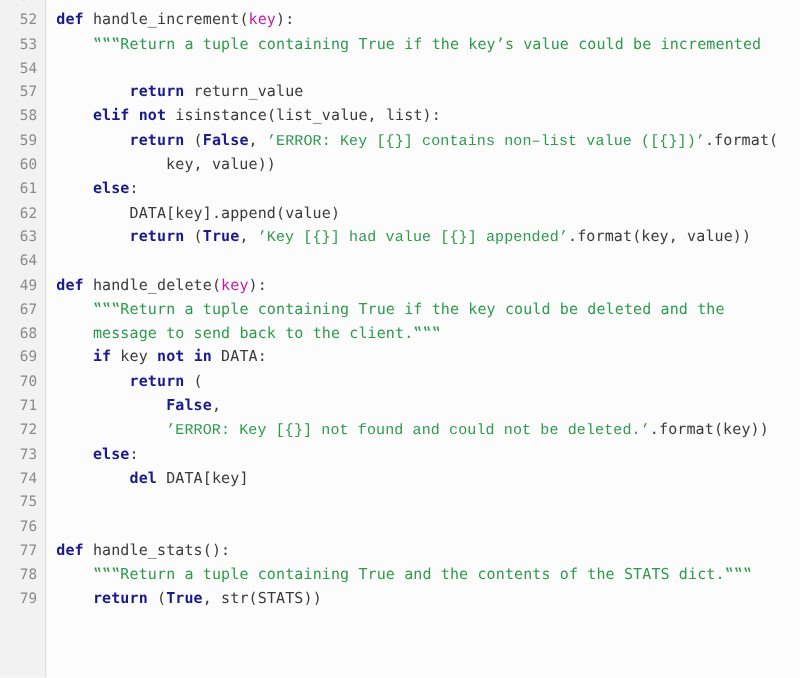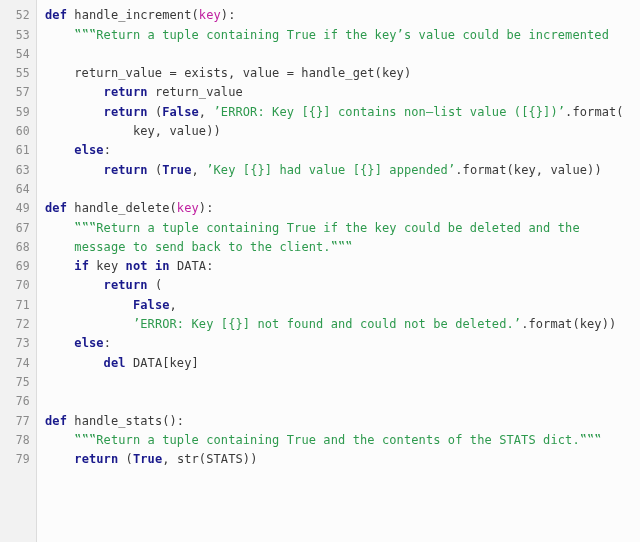--- a/index.html
+++ b/index.html
@@ -17,41 +17,42 @@
     flex:0 0 30px;width:30px;text-align:right;
     font-size:11.5px;color:#8a8a8a;letter-spacing:.2px;
     padding-right:0;box-sizing:border-box;
   }
   .line-code{
     flex:1 1 auto;padding-left:15px;
     font-size:12px;color:#3a3a3a;letter-spacing:.1px;
     box-sizing:border-box;
   }
   .kw{color:#1a1a8c;font-weight:bold;}
-  .str{color:#2e9a4e;}
+  .str{color:#2e9a4e;font-family:Liberation Mono, monospace;}
   .doc{color:#2e9a4e;}
   .param{color:#c020a0;}
   .pl{color:#3a3a3a;}
 </style>
 </head>
 <body>
 
 <div id="code-viewer">
   <div id="gutter-bg"></div>
   <div id="gutter-rule"></div>
   <div id="code-lines">
       <div class="code-line"><span class="line-no">51</span><span class="line-code"></span></div>
       <div class="code-line"><span class="line-no">52</span><span class="line-code"><span class="kw">def</span><span class="pl"> handle_increment(</span><span class="param">key</span><span class="pl">):</span></span></div>
       <div class="code-line"><span class="line-no">53</span><span class="line-code"><span class="pl">    </span><span class="doc">‟‟‟Return a tuple containing True if the key’s value could be incremented</span></span></div>
       <div class="code-line"><span class="line-no">54</span><span class="line-code"><span class="pl">    </span></span></div>
-      <div class="code-line"><span class="line-no">55</span><span class="line-code"><span class="pl">    return_value = exists, value = handle_get(key)</span></span></div>
       <div class="code-line"><span class="line-no">57</span><span class="line-code"><span class="pl">        </span><span class="kw">return</span><span class="pl"> return_value</span></span></div>
+      <div class="code-line"><span class="line-no">58</span><span class="line-code"><span class="pl">    </span><span class="kw">elif</span><span class="pl"> </span><span class="kw">not</span><span class="pl"> isinstance(list_value, list):</span></span></div>
       <div class="code-line"><span class="line-no">59</span><span class="line-code"><span class="pl">        </span><span class="kw">return</span><span class="pl"> (</span><span class="kw">False</span><span class="pl">, </span><span class="str">’ERROR: Key [{}] contains non–list value ([{}])’</span><span class="pl">.format(</span></span></div>
       <div class="code-line"><span class="line-no">60</span><span class="line-code"><span class="pl">            key, value))</span></span></div>
       <div class="code-line"><span class="line-no">61</span><span class="line-code"><span class="pl">    </span><span class="kw">else</span><span class="pl">:</span></span></div>
+      <div class="code-line"><span class="line-no">62</span><span class="line-code"><span class="pl">        DATA[key].append(value)</span></span></div>
       <div class="code-line"><span class="line-no">63</span><span class="line-code"><span class="pl">        </span><span class="kw">return</span><span class="pl"> (</span><span class="kw">True</span><span class="pl">, </span><span class="str">’Key [{}] had value [{}] appended’</span><span class="pl">.format(key, value))</span></span></div>
       <div class="code-line"><span class="line-no">64</span><span class="line-code"></span></div>
       <div class="code-line"><span class="line-no">49</span><span class="line-code"><span class="kw">def</span><span class="pl"> handle_delete(</span><span class="param">key</span><span class="pl">):</span></span></div>
       <div class="code-line"><span class="line-no">67</span><span class="line-code"><span class="pl">    </span><span class="doc">‟‟‟Return a tuple containing True if the key could be deleted and the</span></span></div>
       <div class="code-line"><span class="line-no">68</span><span class="line-code"><span class="pl">    </span><span class="doc">message to send back to the client.‟‟‟</span></span></div>
       <div class="code-line"><span class="line-no">69</span><span class="line-code"><span class="pl">    </span><span class="kw">if</span><span class="pl"> key </span><span class="kw">not</span><span class="pl"> </span><span class="kw">in</span><span class="pl"> DATA:</span></span></div>
       <div class="code-line"><span class="line-no">70</span><span class="line-code"><span class="pl">        </span><span class="kw">return</span><span class="pl"> (</span></span></div>
       <div class="code-line"><span class="line-no">71</span><span class="line-code"><span class="pl">            </span><span class="kw">False</span><span class="pl">,</span></span></div>
       <div class="code-line"><span class="line-no">72</span><span class="line-code"><span class="pl">            </span><span class="str">’ERROR: Key [{}] not found and could not be deleted.’</span><span class="pl">.format(key))</span></span></div>
       <div class="code-line"><span class="line-no">73</span><span class="line-code"><span class="pl">    </span><span class="kw">else</span><span class="pl">:</span></span></div>

